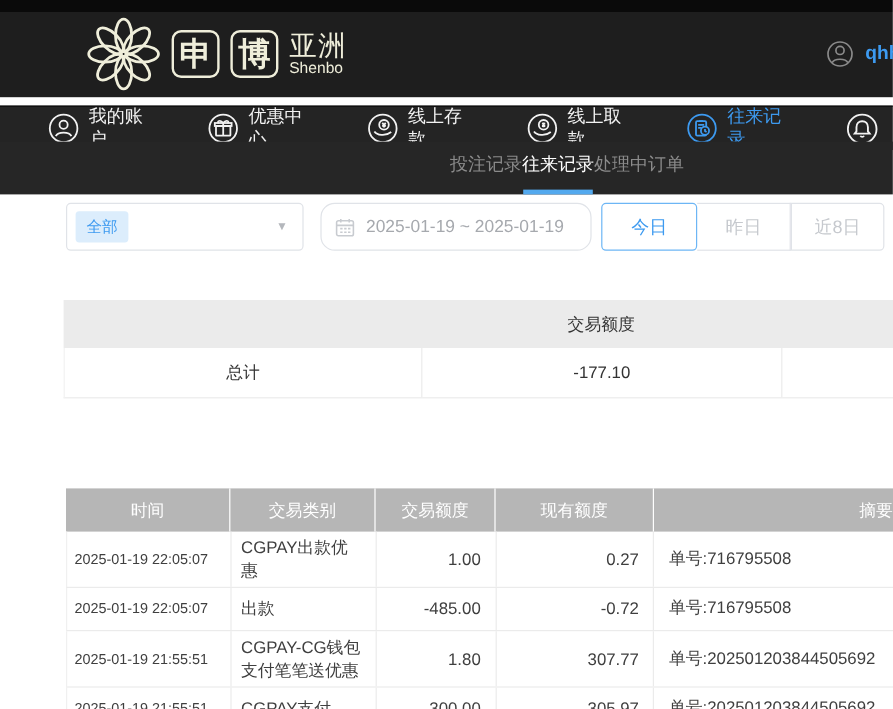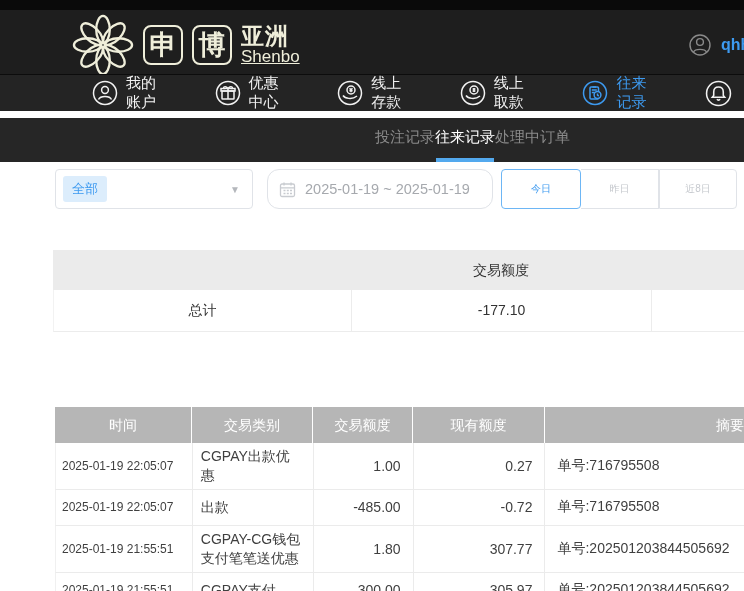--- a/index.html
+++ b/index.html
@@ -7,29 +7,29 @@
               font-family:"Liberation Sans", sans-serif; }
 
   
   .topstrip { position:absolute; top:0; left:0; width:744px; height:10px; background:#0a0a0a; }
   .header   { position:absolute; top:10px; left:0; width:744px; height:71px; background:#1e1e1e; }
   .brand { position:absolute; left:72px; top:3px; display:flex; align-items:center; gap:9px; }
   .logo-box { width:40px; height:40px; border:2px solid #efeeda; border-radius:8px;
               display:flex; align-items:center; justify-content:center;
               color:#efeeda; font-size:27px; font-weight:bold; }
   .brand-right { display:flex; flex-direction:column; justify-content:center; line-height:1.05; }
-  .brand-region { color:#efeeda; font-size:23px; font-weight:bold; letter-spacing:1px; }
-  .brand-sub { color:#efeeda; font-size:17px;text-decoration:underline; }
+  .brand-region { color:#efeeda; font-size:23px; font-weight:normal; letter-spacing:1px; }
+  .brand-sub { color:#efeeda; font-size:13px; }
   .userblock { position:absolute; left:688px; top:23px; display:flex; align-items:center; gap:9px; white-space:nowrap; }
   .username { color:#3d9af0; font-size:16px; font-weight:bold; }
 
   
-  .nav { position:absolute; top:74px; left:0; width:744px; height:37px; background:#242424;
+  .nav { position:absolute; top:88px; left:0; width:744px; height:37px; background:#242424;
          border-top:1px solid #0c0c0c; display:flex; align-items:center;
-         padding-left:92px; gap:45px; }
+         padding-left:40px; gap:45px; }
   .nav-item { display:flex; align-items:center; gap:8px; color:#f2f2f2; font-size:15px; cursor:pointer; }
   .nav-item.active { color:#3d9af0; }
   .nav-bell { margin-left:auto; margin-right:12px; display:flex; align-items:center; }
 
   
   .tabbar { position:absolute; top:118px; left:0; width:744px; height:44px; background:#262626;
             display:flex; align-items:flex-end; padding-left:375px; }
   .tab { color:#8b8b8b; font-size:15px; padding-bottom:15px; position:relative; cursor:pointer; white-space:nowrap; }
   .tab.active { color:#ffffff; }
   .tab.active::after { content:""; position:absolute; left:50%; transform:translateX(-50%);
@@ -39,21 +39,21 @@
   .select-box { position:absolute; left:55px; top:169px; width:198px; height:40px;
                 border:1px solid #e0e3e8; border-radius:4px; background:#fff;
                 display:flex; align-items:center; padding-left:7px; }
   .tag { background:#dcedfc; color:#3d9af0; font-size:13px; padding:4px 9px; border-radius:3px; }
   .caret { position:absolute; right:12px; color:#b4b7bc; font-size:10px; }
   .date-box { position:absolute; left:267px; top:169px; width:226px; height:40px;
               border:1px solid #e0e3e8; border-radius:12px; background:#fff;
               display:flex; align-items:center; gap:9px; padding-left:11px;
               color:#a6a9ae; font-size:14.5px; white-space:nowrap; }
   .quick { position:absolute; left:501px; top:169px; display:flex; }
-  .qbtn { height:40px; width:78px; background:#fff; font-size:10px; border:1px solid #e0e3e8;
+  .qbtn { height:40px; width:78px; background:#fff; font-size:15px; border:1px solid #e0e3e8;
           display:flex; align-items:center; justify-content:center; color:#c6c9ce; cursor:pointer; }
   .qbtn.active { width:80px; border:1px solid #6db6f5; color:#3d9af0; border-radius:4px; position:relative; z-index:1; }
   .qbtn.mid { border-left:none; }
   .qbtn.last { border-left:1px solid #e0e3e8; border-radius:0 4px 4px 0; }
 
   
   .sumtable { position:absolute; left:53px; top:250px; width:900px; font-size:14px; color:#333; }
   .sum-head { height:40px; background:#ebebeb; position:relative; }
   .sum-head span { position:absolute; left:298px; width:300px; text-align:center; line-height:40px; }
   .sum-row { height:42px; display:flex; border-bottom:1px solid #ececec; border-left:1px solid #f2f2f2; }

